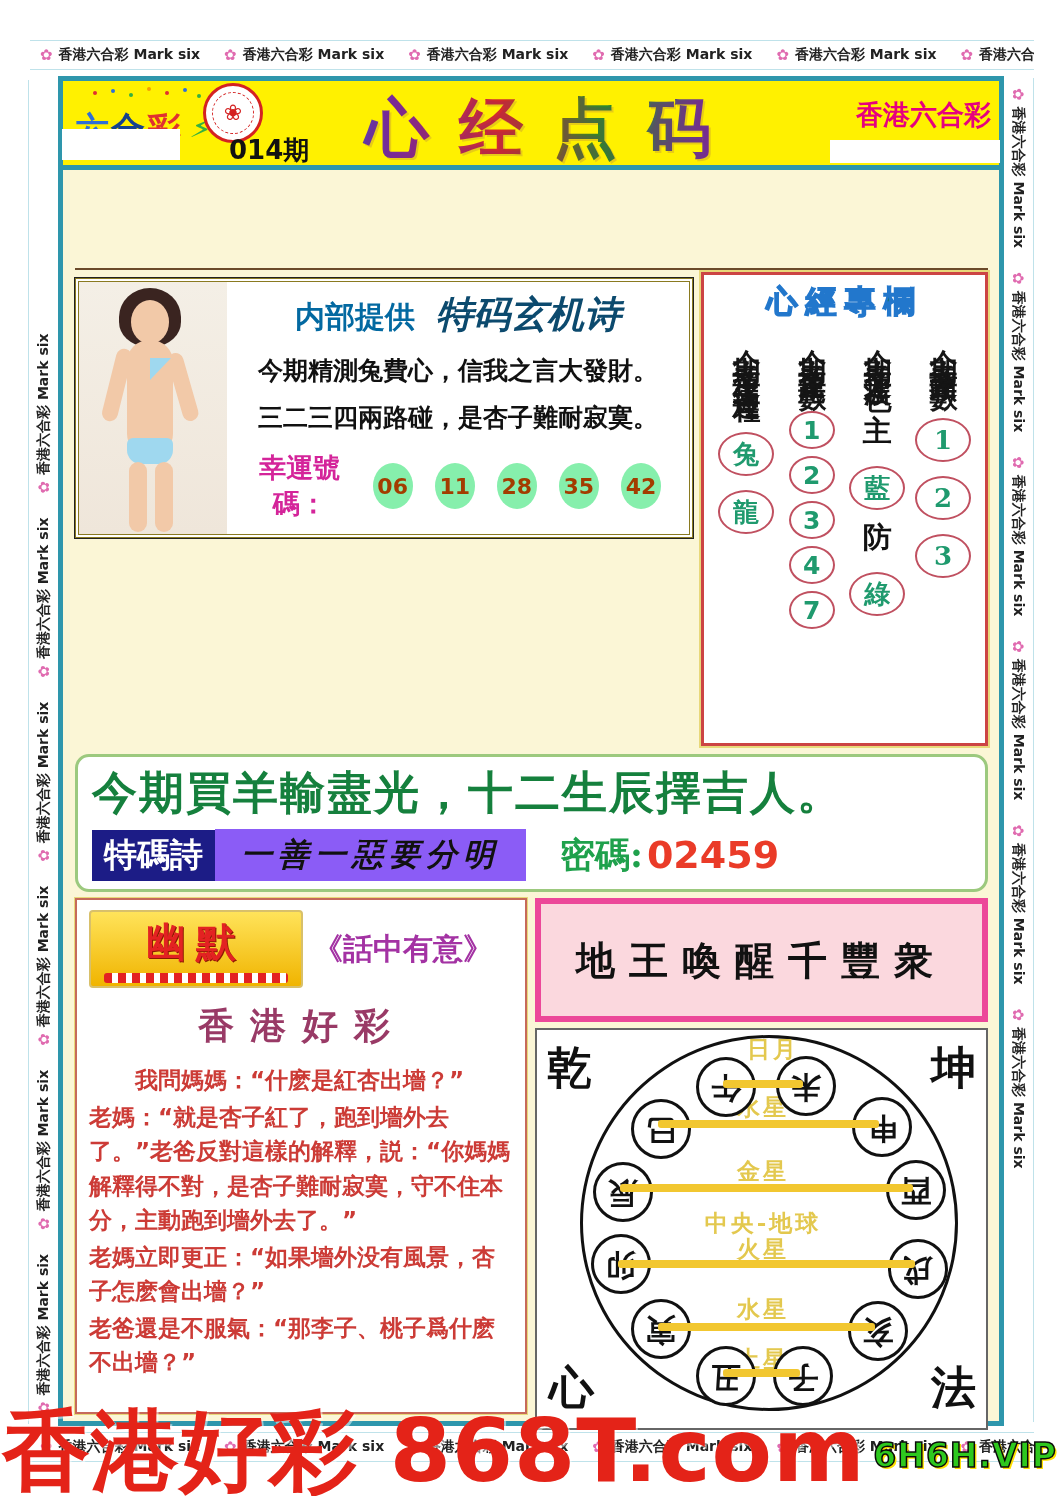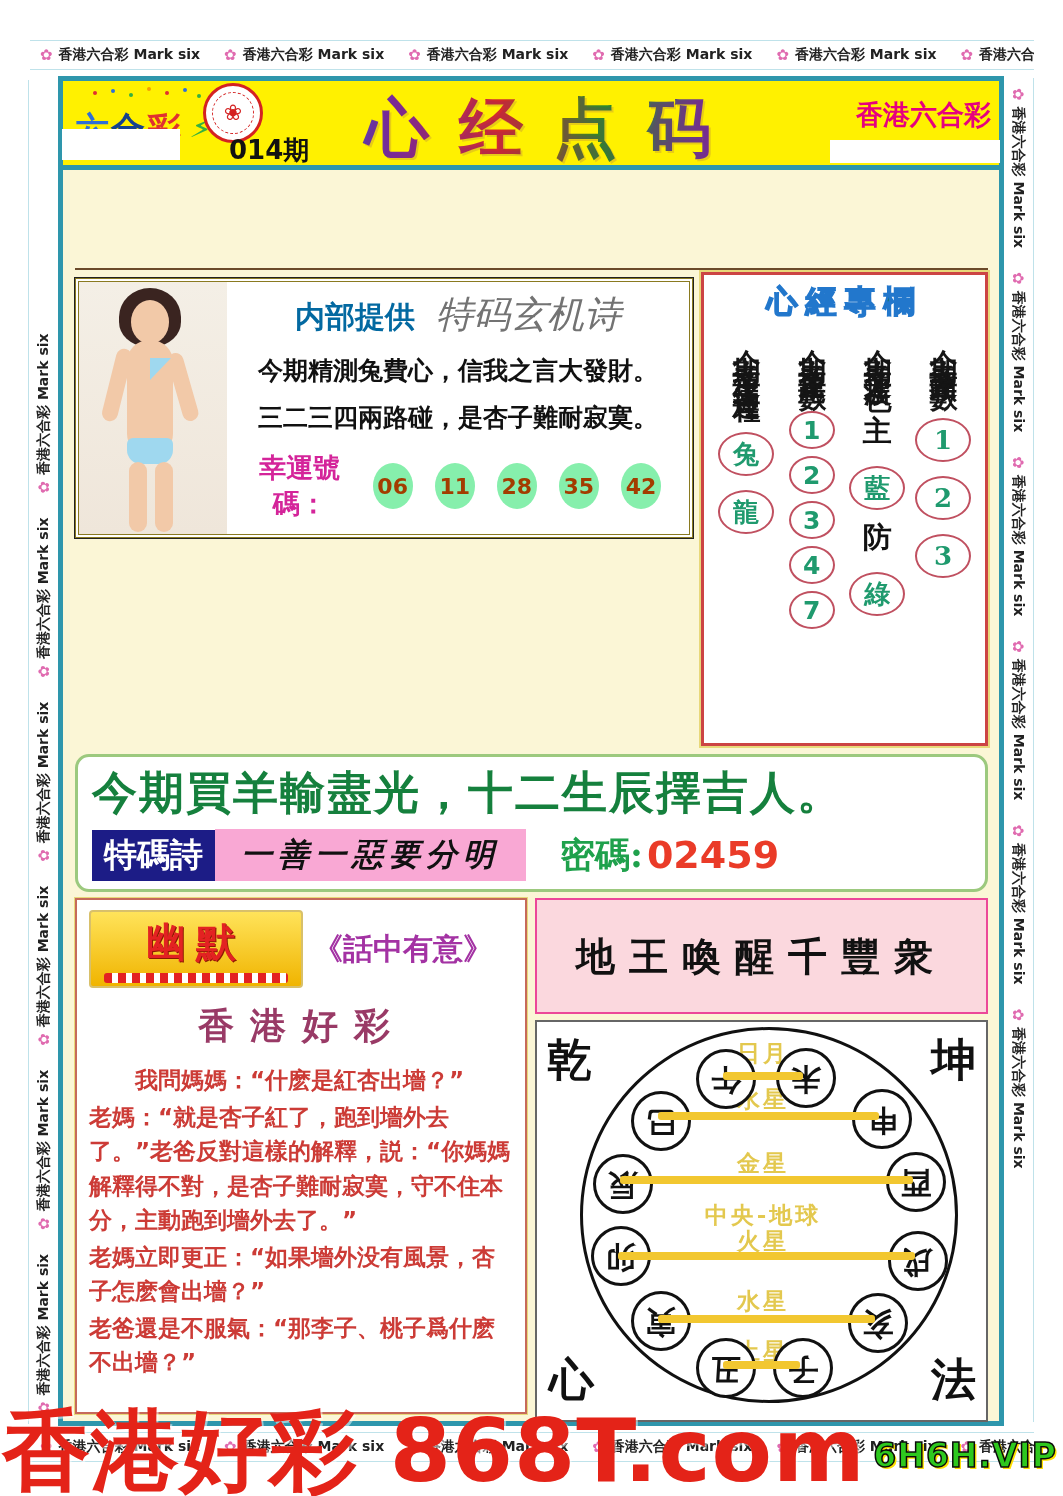--- a/index.html
+++ b/index.html
@@ -76,21 +76,21 @@
   .g-face{position:absolute;left:52px;top:18px;width:38px;height:44px;background:#f2c9a8;border-radius:50%;}
   .g-body{position:absolute;left:48px;top:58px;width:46px;height:116px;background:#f2c9a8;border-radius:22px;}
   .g-armL{position:absolute;left:30px;top:66px;width:16px;height:74px;background:#f2c9a8;border-radius:10px;transform:rotate(14deg);}
   .g-armR{position:absolute;left:96px;top:70px;width:16px;height:70px;background:#f2c9a8;border-radius:10px;transform:rotate(-16deg);}
   .g-top{position:absolute;left:50px;top:76px;width:42px;height:22px;background:#9fd8ef;clip-path:polygon(0 0,50% 100%,50% 0,100% 0,50% 100%,0 0);}
   .g-bottom{position:absolute;left:48px;top:156px;width:46px;height:26px;background:#9fd8ef;border-radius:6px 6px 14px 14px;}
   .g-legL{position:absolute;left:50px;top:180px;width:18px;height:70px;background:#f2c9a8;border-radius:9px;}
   .g-legR{position:absolute;left:76px;top:180px;width:18px;height:70px;background:#f2c9a8;border-radius:9px;}
   .poem-right{flex:1;padding:8px 6px 0 6px;text-align:center;}
   .provider{display:inline-block;font-size:30px;font-weight:900;color:#0369a1;font-family:"DejaVu Serif",serif;margin-right:16px;}
-  .pr-title{display:inline-block;font-size:37px;font-weight:400;font-style:italic;color:#737373;font-family:"DejaVu Serif",serif;}
+  .pr-title{display:inline-block;font-size:37px;font-weight:700;font-style:italic;color:#0c4a6e;font-family:"DejaVu Serif",serif;}
   .p-line{font-family:"DejaVu Serif",serif;font-size:25px;font-weight:700;color:#111;margin-top:14px;white-space:nowrap;}
   .lucky-row{display:flex;align-items:center;justify-content:flex-start;margin-top:16px;padding-left:8px;}
   .lucky-label{font-size:27px;font-weight:900;color:#d4249a;font-family:"DejaVu Serif",serif;margin-right:14px;}
   .ball{width:46px;height:46px;border-radius:50%;background:#86efac;color:#a33c00;font-size:22px;font-weight:900;
         display:flex;align-items:center;justify-content:center;margin-right:22px;}
 
   
   .special-box{flex:1;border:3px solid #cc4444;outline:2px solid #e8d87a;background:#fff;padding:6px 4px;height:456px;}
   .sp-title{text-align:center;font-size:31px;font-weight:900;letter-spacing:8px;color:#0f766e;
             -webkit-text-stroke:1.4px #2277cc;font-family:"DejaVu Serif",serif;}
@@ -102,21 +102,21 @@
        display:flex;align-items:center;justify-content:center;color:#1f9a6e;font-size:25px;font-weight:700;}
   .bub.zo{min-width:46px;height:40px;font-family:"DejaVu Serif",serif;font-size:26px;margin-top:14px;}
   .plainc{font-family:"DejaVu Serif",serif;font-size:29px;font-weight:700;color:#111;margin-top:8px;}
 
   
   .verse-box{margin-top:8px;height:138px;border:3px solid #9cc97e;border-radius:14px;background:#fff;
              padding:6px 14px 0 14px;box-sizing:border-box;}
   .v-main{font-family:"DejaVu Serif",serif;font-size:45px;font-weight:900;color:#15803d;letter-spacing:2px;white-space:nowrap;}
   .v-row{display:flex;align-items:center;margin-top:6px;gap:0;}
   .chip-navy{background:#1c1c86;color:#fff;font-size:33px;font-weight:900;padding:3px 12px;font-family:"DejaVu Serif",serif;}
-  .chip-yellow{background:#f9a8d4;color:#111;font-size:31px;font-weight:900;font-style:italic;
+  .chip-yellow{background:#8b5cf6;color:#111;font-size:31px;font-weight:900;font-style:italic;
                font-family:"DejaVu Serif",serif;padding:5px 26px;letter-spacing:6px;}
   .code-label{margin-left:34px;font-size:35px;font-weight:900;color:#1fa14c;font-family:"DejaVu Serif",serif;}
   .code-val{font-size:38px;font-weight:800;color:#ea3b28;background:#fff;padding:0 4px;}
 
   
   .row3{display:flex;gap:8px;margin-top:6px;}
   .humor-box{width:452px;flex:none;height:516px;border:2px solid #c66a5a;outline:1px solid #e8d87a;background:#fff;
              padding:10px 10px 0 12px;box-sizing:border-box;}
   .humor-head{display:flex;align-items:center;gap:10px;}
   .humor-logo{width:210px;height:74px;background:linear-gradient(180deg,#ffe35a,#f0b400);border:2px solid #d8c06a;
@@ -126,21 +126,21 @@
   .humor-logo .hl-band{width:88%;height:10px;margin-top:3px;background:
       repeating-linear-gradient(90deg,#e32222 0 8px,#ffffff 8px 14px);border-radius:3px;}
   .humor-series{font-size:30px;font-weight:900;color:#a332a3;font-family:"DejaVu Serif",serif;white-space:nowrap;}
   .humor-title{text-align:center;font-size:36px;font-weight:800;color:#993a66;letter-spacing:16px;margin-top:14px;
                font-family:"DejaVu Serif",serif;}
   .humor-body{margin-top:12px;font-size:23px;font-weight:600;color:#cc3b36;line-height:1.5;}
   .humor-body p{margin:0 0 2px 0;}
   .humor-body p.ind{text-indent:2em;}
 
   .colR{flex:1;display:flex;flex-direction:column;}
-  .couplet-box{height:112px;border:2px solid #ec4899;background:#fbd8de;display:flex;flex-direction:column;
+  .couplet-box{height:112px;border:6px solid #ec4899;background:#fbd8de;display:flex;flex-direction:column;
                align-items:center;justify-content:center;}
   .couplet-box div{font-family:"DejaVu Serif",serif;font-size:39px;font-weight:900;color:#111;letter-spacing:14px;line-height:1.25;}
 
   .diagram-box{margin-top:6px;height:398px;border:2px solid #666;background:#fff;position:relative;overflow:hidden;}
   .corner{position:absolute;font-family:"DejaVu Serif",serif;font-size:45px;font-weight:900;color:#111;}
   .c-tl{left:10px;top:8px;} .c-tr{right:10px;top:8px;} .c-bl{left:12px;bottom:10px;} .c-br{right:10px;bottom:10px;}
   .bigring{position:absolute;left:43px;top:5px;width:372px;height:370px;border:3px solid #111;border-radius:50%;}
   .node{position:absolute;width:54px;height:54px;border:3px solid #111;border-radius:50%;background:#fff;
         display:flex;align-items:center;justify-content:center;z-index:2;}
   .node span{font-family:"DejaVu Serif",serif;font-size:30px;font-weight:800;color:#111;transform:rotate(180deg);display:block;}
@@ -386,21 +386,21 @@
             <div>地王喚醒千豐衆</div>
           </div>
 
           <div class="diagram-box">
             <span class="corner c-tl">乾</span>
             <span class="corner c-tr">坤</span>
             <span class="corner c-bl">心</span>
             <span class="corner c-br">法</span>
             <div class="bigring"></div>
 
-            <div class="ylabel" style="top:16px;">日月</div>
+            <div class="ylabel" style="top:4px;margin-left:10px;">日月</div>
             <div class="ylabel" style="top:62px;">水星</div>
             <div class="ylabel" style="top:126px;">金星</div>
             <div class="ylabel" style="top:178px;">中央-地球</div>
             <div class="ylabel" style="top:204px;">火星</div>
             <div class="ylabel" style="top:264px;">水星</div>
             <div class="ylabel" style="top:314px;">土星</div>
 
             <div class="yline" style="top:50px;left:186px;width:80px;"></div>
             <div class="yline" style="top:90px;left:121px;width:221px;"></div>
             <div class="yline" style="top:154px;left:83px;width:293px;"></div>

